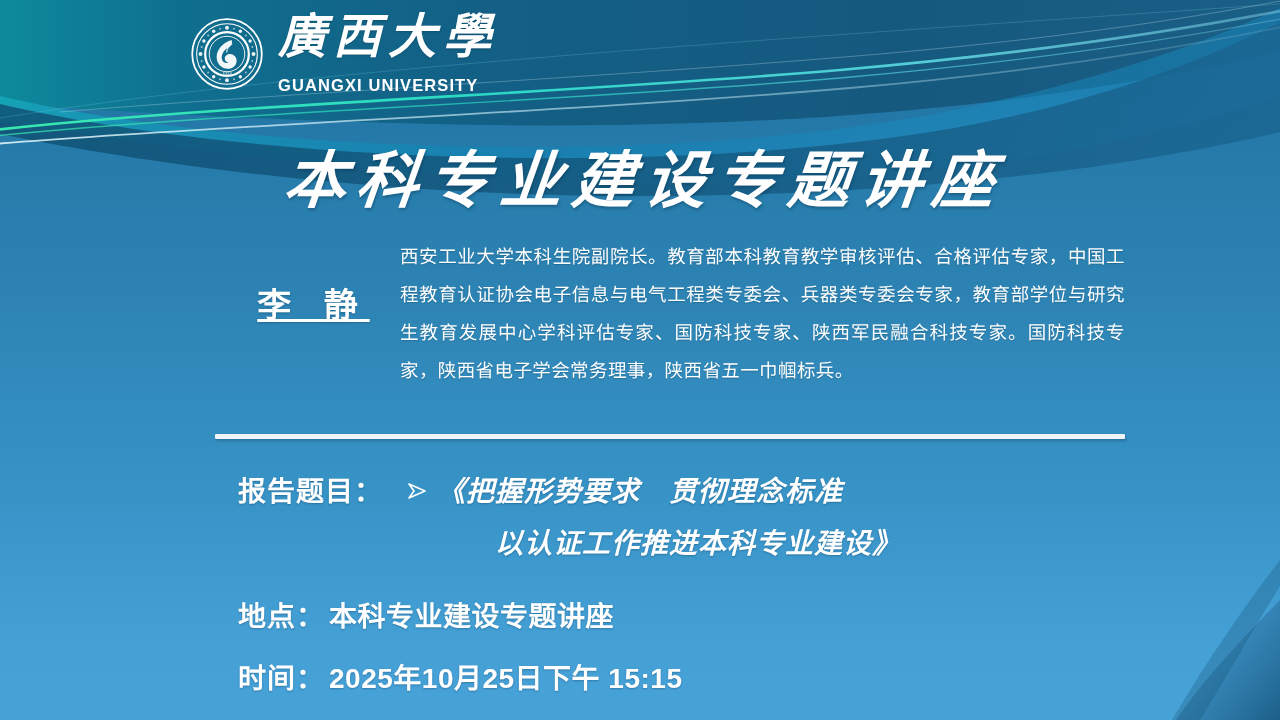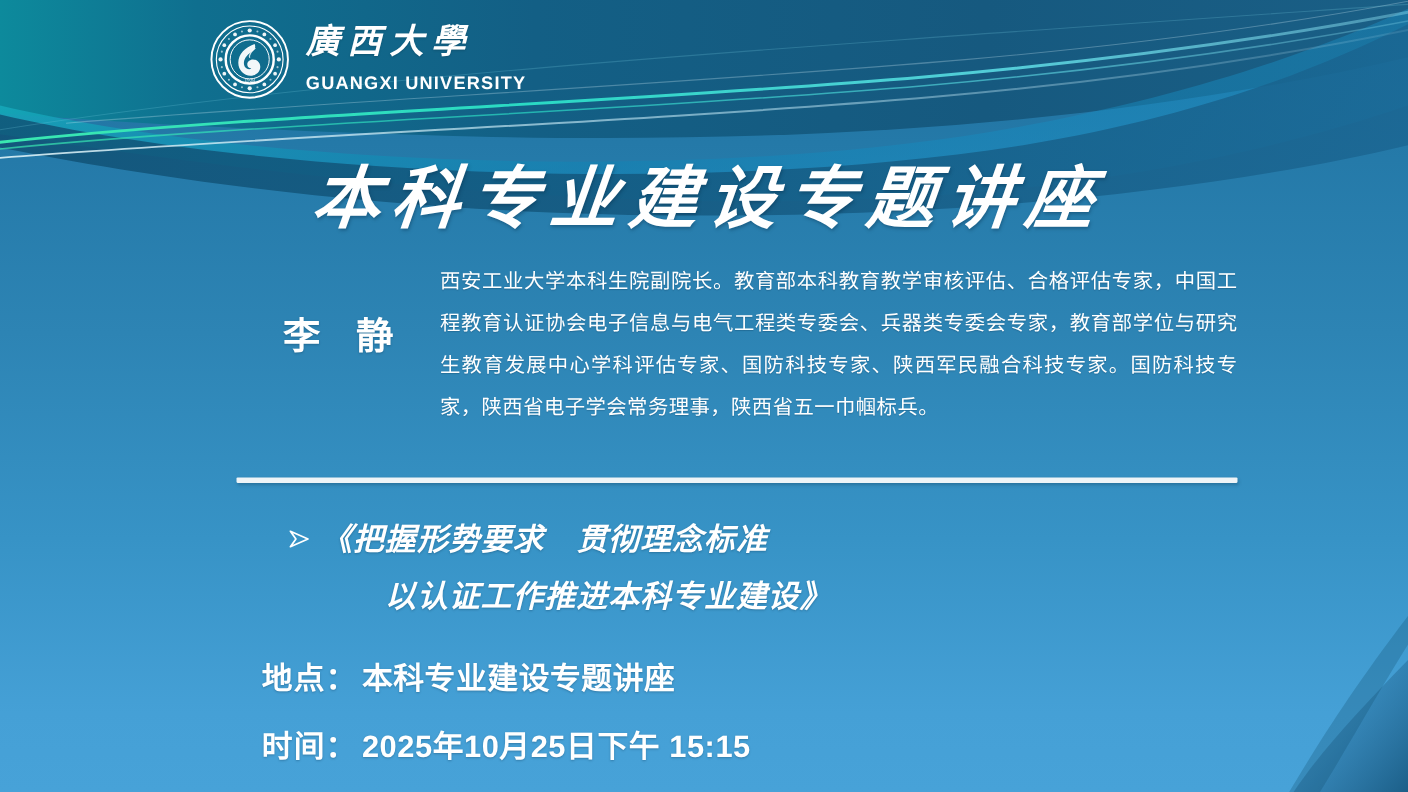--- a/index.html
+++ b/index.html
@@ -52,21 +52,21 @@
     flex: 0 0 74px;
   }
   .logo-wordmark {
     margin-left: 14px;
     display: flex;
     flex-direction: column;
     justify-content: center;
   }
   .logo-cn {
     font-family: "Liberation Serif", "DejaVu Serif", serif;
-    font-size: 31px;
+    font-size: 48px;
     line-height: 1.02;
     font-weight: 700;
     color: #ffffff;
     letter-spacing: 7px;
     font-style: italic;
     text-shadow: 0 1px 2px rgba(0,0,0,0.18);
   }
   .logo-en {
     margin-top: 14px;
     font-family: "Liberation Sans", sans-serif;
@@ -111,20 +111,21 @@
     padding-top: 40px;
     font-family: "Liberation Serif", "DejaVu Serif", serif;
     font-size: 34px;
     font-weight: 600;
     color: #ffffff;
     letter-spacing: 12px;
     text-align: center;
     text-indent: 12px;
     text-shadow: 0 1px 2px rgba(5,40,66,0.3);
     white-space: nowrap;
+    text-decoration: underline;
   }
   .speaker-bio {
     flex: 1 1 auto;
     font-family: "Liberation Serif", "DejaVu Serif", serif;
     font-size: 18.5px;
     line-height: 38px;
     color: #ffffff;
     text-align: justify;
     text-justify: inter-character;
     letter-spacing: 0.4px;
@@ -325,20 +326,21 @@
   <div class="speaker-row">
     <div class="speaker-name">李 静</div>
     <div class="speaker-bio">西安工业大学本科生院副院长。教育部本科教育教学审核评估、合格评估专家，中国工程教育认证协会电子信息与电气工程类专委会、兵器类专委会专家，教育部学位与研究生教育发展中心学科评估专家、国防科技专家、陕西军民融合科技专家。国防科技专家，陕西省电子学会常务理事，陕西省五一巾帼标兵。</div>
   </div>
 
   <div class="divider"></div>
 
   <div class="details">
 
     <div class="detail-row topic-row">
+      <span class="detail-label">报告题目：</span>
 
       <svg class="bullet-arrow" viewBox="0 0 24 24" xmlns="http://www.w3.org/2000/svg">
         <path d="M4 5 L20 12 L4 19 L9 12 Z" fill="none" stroke="#ffffff" stroke-width="1.6" stroke-linejoin="round"></path>
       </svg>
 
       <span class="topic-lines">
         <span>《把握形势要求　贯彻理念标准</span><br>
         <span class="topic-line-2">以认证工作推进本科专业建设》</span>
       </span>
     </div>

